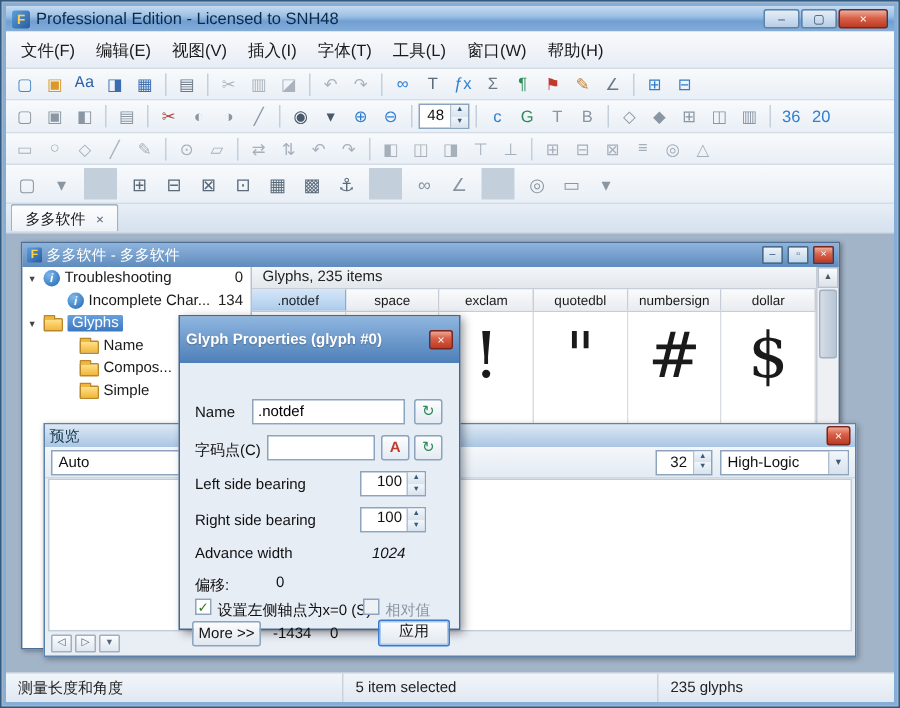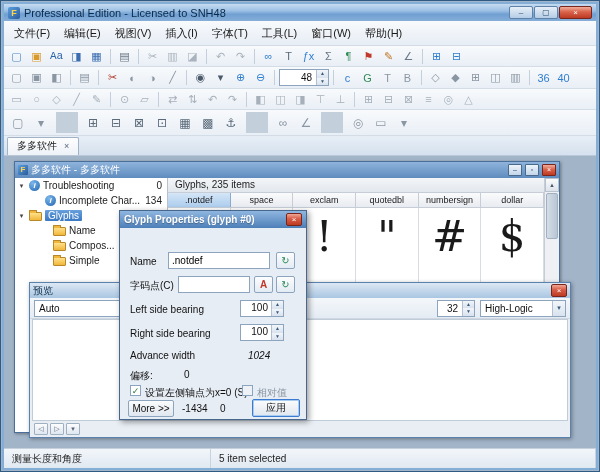--- a/index.html
+++ b/index.html
@@ -26,21 +26,21 @@
   .tbi{width:19px;height:17px;display:inline-flex;align-items:center;justify-content:center;font-size:11px;color:#6b7886;}
   #tb4 .tbi{width:22px;height:21px;font-size:12px;}
   .tbi.sep{width:1px;height:15px;background:#c4cfdc;margin:0 3px;}
   .combo{display:inline-flex;align-items:center;border:1px solid #8ca4bd;background:#fff;height:17px;font-size:10px;color:#111;}
   .combo .val{padding:0 4px;white-space:nowrap;overflow:hidden;}
   .combo .arrow{width:13px;height:100%;background:linear-gradient(#f2f6fa,#d8e2ee);border-left:1px solid #b0c0d2;font-size:7px;display:flex;align-items:center;justify-content:center;color:#3a5a7a;}
   .updown{width:12px;height:100%;display:flex;flex-direction:column;border-left:1px solid #b0c0d2;}
   .updown span{flex:1;background:linear-gradient(#f2f6fa,#d8e2ee);font-size:5px;text-align:center;line-height:7px;color:#3a5a7a;}
 
   
-  .tabbar{height:20px;background:linear-gradient(#e7eef6,#d5e1ee);border-bottom:1px solid #b9c7d6;display:flex;align-items:center;padding:0 3px;flex:0 0 auto;}
+  .tabbar{height:20px;background:linear-gradient(#e7eef6,#d5e1ee);border-bottom:1px solid #b9c7d6;display:flex;align-items:flex-start;padding:0 3px;flex:0 0 auto;}
   .tab{height:18px;background:linear-gradient(#fdfdfe,#eef2f7);border:1px solid #9fb2c6;border-bottom:none;border-radius:2px 2px 0 0;display:flex;align-items:center;gap:7px;padding:0 9px;font-size:10px;color:#1a1a1a;}
   .tab-close{font-size:9px;color:#5a6a7a;}
 
   
   .workspace{flex:1;position:relative;background:#a2b4c8;overflow:hidden;}
 
   
   .child{position:absolute;left:10px;top:5px;width:546px;height:272px;border:1px solid #4a7099;background:#ebeef2;box-shadow:1px 1px 3px rgba(0,0,0,.35);display:flex;flex-direction:column;}
   .child-tb{height:16px;background:linear-gradient(#8fb4dc,#5e8cbe);display:flex;align-items:center;padding:0 3px;gap:3px;flex:0 0 auto;}
   .child-icon{width:10px;height:10px;background:linear-gradient(135deg,#5aa0e0,#2a5a9a);border-radius:1px;color:#ffd24a;font-size:8px;font-weight:bold;text-align:center;line-height:10px;}
@@ -76,39 +76,39 @@
   .pv-tb{height:15px;background:linear-gradient(#dce8f4,#aac6e2);display:flex;align-items:center;padding:0 3px;flex:0 0 auto;}
   .pv-title{flex:1;font-size:10px;color:#15354f;}
   .pv-toolbar{height:21px;display:flex;align-items:center;padding:1px 4px;gap:5px;background:linear-gradient(#f4f7fa,#e4ebf3);border-bottom:1px solid #cfd8e2;flex:0 0 auto;}
   .pv-spacer{flex:1;}
   .pv-content{flex:1;background:#fff;border:1px solid #c0ccd8;margin:0 2px;}
   .pv-bottom{height:16px;display:flex;align-items:center;gap:2px;padding:1px 4px;flex:0 0 auto;}
   .pvb{width:14px;height:12px;border:1px solid #9fb0c2;border-radius:1px;background:linear-gradient(#fbfcfd,#e0e7ef);font-size:7px;line-height:10px;text-align:center;color:#55667a;}
 
   
   .dialog{position:absolute;left:115px;top:54px;width:188px;height:210px;border:1px solid #47688c;background:#e7edf5;box-shadow:2px 2px 6px rgba(0,0,0,.4);}
-  .dlg-tb{height:17px;background:linear-gradient(#8fb6e0,#4d7fb8);display:flex;align-items:center;padding:0 4px;}
+  .dlg-tb{height:31px;background:linear-gradient(#8fb6e0,#4d7fb8);display:flex;align-items:center;padding:0 4px;}
   .dlg-title{flex:1;color:#fff;font-size:10px;font-weight:bold;text-shadow:0 1px 1px rgba(0,0,0,.3);white-space:nowrap;overflow:hidden;}
   .close-sm{width:16px;height:13px;border:1px solid #7a241a;border-radius:2px;background:linear-gradient(#f0a896,#d9604a 40%,#bc3a22);color:#fff;font-size:8px;line-height:11px;text-align:center;flex:0 0 auto;}
   .dlg-body{position:relative;height:245px;font-size:10px;color:#111;}
   .lbl{position:absolute;white-space:nowrap;}
   .lbl.dis{color:#8a96a2;}
   .txt{position:absolute;height:17px;background:#fff;border:1px solid #8ca4bd;font-size:10px;padding:0 3px;font-family:"Liberation Sans","DejaVu Sans",sans-serif;}
   .sbtn{position:absolute;width:19px;height:17px;border:1px solid #8ca4bd;background:linear-gradient(#fcfdfe,#e4ebf3);text-align:center;line-height:15px;font-size:10px;border-radius:2px;}
   .spinbox{position:absolute;width:44px;height:17px;border:1px solid #8ca4bd;background:#fff;display:flex;}
   .spin-val{flex:1;text-align:right;padding:1px 3px;}
   .cb{position:absolute;width:11px;height:11px;border:1px solid #8ca4bd;background:#fff;font-size:9px;line-height:10px;text-align:center;color:#2a7a2a;}
   .btn{position:absolute;border:1px solid #8ca4bd;background:linear-gradient(#fbfcfd,#e0e7ef);border-radius:2px;font-size:10px;text-align:center;color:#111;}
   .btn.default{border-color:#3a7ad0;box-shadow:0 0 0 1px #a8ccf0 inset;}
   .static{position:absolute;white-space:nowrap;}
 
   
   .statusbar{height:20px;background:linear-gradient(#f2f6fa,#e0e8f1);border-top:1px solid #c5d0dc;display:flex;font-size:10px;color:#222;align-items:stretch;flex:0 0 auto;}
   .sb-cell{display:flex;align-items:center;padding:0 8px;border-right:1px solid #c9d3de;white-space:nowrap;overflow:hidden;}
-  .sb-left{width:207px;} .sb-mid{flex:1;} .sb-right{width:157px;border-right:none;}
+  .sb-left{width:225px;} .sb-mid{flex:1;} .sb-right{width:157px;border-right:none;}
 </style>
 </head>
 <body>
 
 <div class="app">
 <div class="app-inner">
 
   <div class="titlebar">
     <div class="app-icon">F</div>
     <div class="title-text">Professional Edition - Licensed to SNH48</div>
@@ -175,21 +175,21 @@
           <span class="tbi" style="color: rgb(138, 150, 162);">◐</span>
           <span class="tbi" style="color: rgb(138, 150, 162);">◑</span>
           <span class="tbi" style="color: rgb(138, 150, 162);">╱</span>
           <span class="tbi sep"></span>
           <span class="tbi" style="color: rgb(74, 90, 106);">◉</span>
           <span class="tbi" style="color: rgb(74, 90, 106);">▾</span>
           <span class="tbi" style="color: rgb(47, 127, 208);">⊕</span>
           <span class="tbi" style="color: rgb(47, 127, 208);">⊖</span>
           <span class="tbi sep"></span>
         </div>
-    <div class="combo" style="width:50px;">
+    <div class="combo" style="width:34px;">
       <span class="val" style="flex:1;text-align:right;">48</span>
       <span class="updown">
             <span>▲</span>
             <span>▼</span>
           </span>
     </div>
     <div class="tb-seg">
 
     <span class="tbi sep"></span>
           <span class="tbi" style="color: rgb(47, 127, 208);">c</span>
@@ -197,21 +197,21 @@
           <span class="tbi" style="color: rgb(138, 150, 162);">T</span>
           <span class="tbi" style="color: rgb(138, 150, 162);">B</span>
           <span class="tbi sep"></span>
           <span class="tbi" style="color: rgb(138, 150, 162);">◇</span>
           <span class="tbi" style="color: rgb(138, 150, 162);">◆</span>
           <span class="tbi" style="color: rgb(138, 150, 162);">⊞</span>
           <span class="tbi" style="color: rgb(138, 150, 162);">◫</span>
           <span class="tbi" style="color: rgb(138, 150, 162);">▥</span>
           <span class="tbi sep"></span>
           <span class="tbi" style="color: rgb(47, 127, 208);">36</span>
-          <span class="tbi" style="color: rgb(47, 127, 208);">40</span>
+          <span class="tbi" style="color: rgb(47, 127, 208);">20</span>
         </div>
   </div>
   <div class="tb-row" id="tb3">
     <div class="tb-seg">
 
     <span class="tbi" style="color: rgb(167, 176, 186);">▭</span>
           <span class="tbi" style="color: rgb(167, 176, 186);">○</span>
           <span class="tbi" style="color: rgb(167, 176, 186);">◇</span>
           <span class="tbi" style="color: rgb(167, 176, 186);">╱</span>
           <span class="tbi" style="color: rgb(167, 176, 186);">✎</span>
@@ -453,16 +453,17 @@
         <span class="static" style="left:100px;top:175px;">0</span>
         <div class="btn default" style="left:132px;top:171px;width:48px;height:18px;line-height:16px;">应用</div>
       </div>
     </div>
 
   </div>
 
   <div class="statusbar">
     <div class="sb-cell sb-left">测量长度和角度</div>
     <div class="sb-cell sb-mid">5 item selected</div>
+    <div class="sb-cell sb-right">235 glyphs</div>
   </div>
 
 </div>
 </div>
 
 </body></html>

